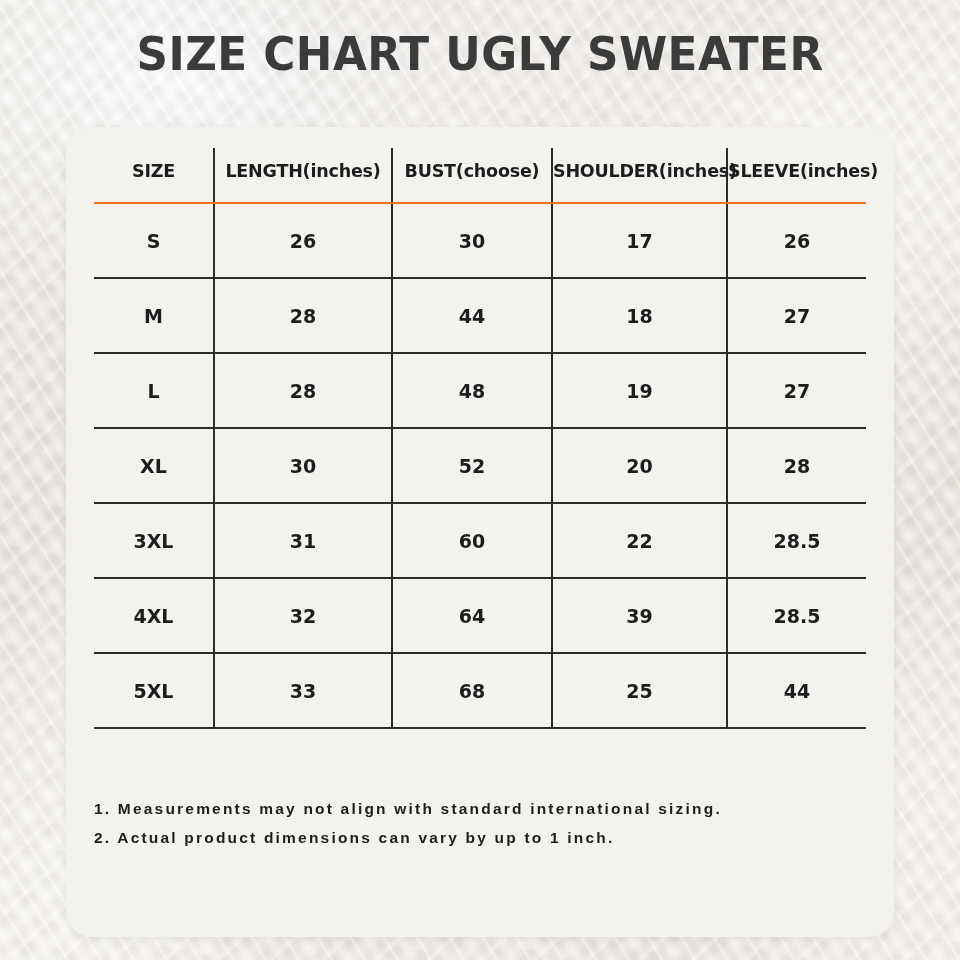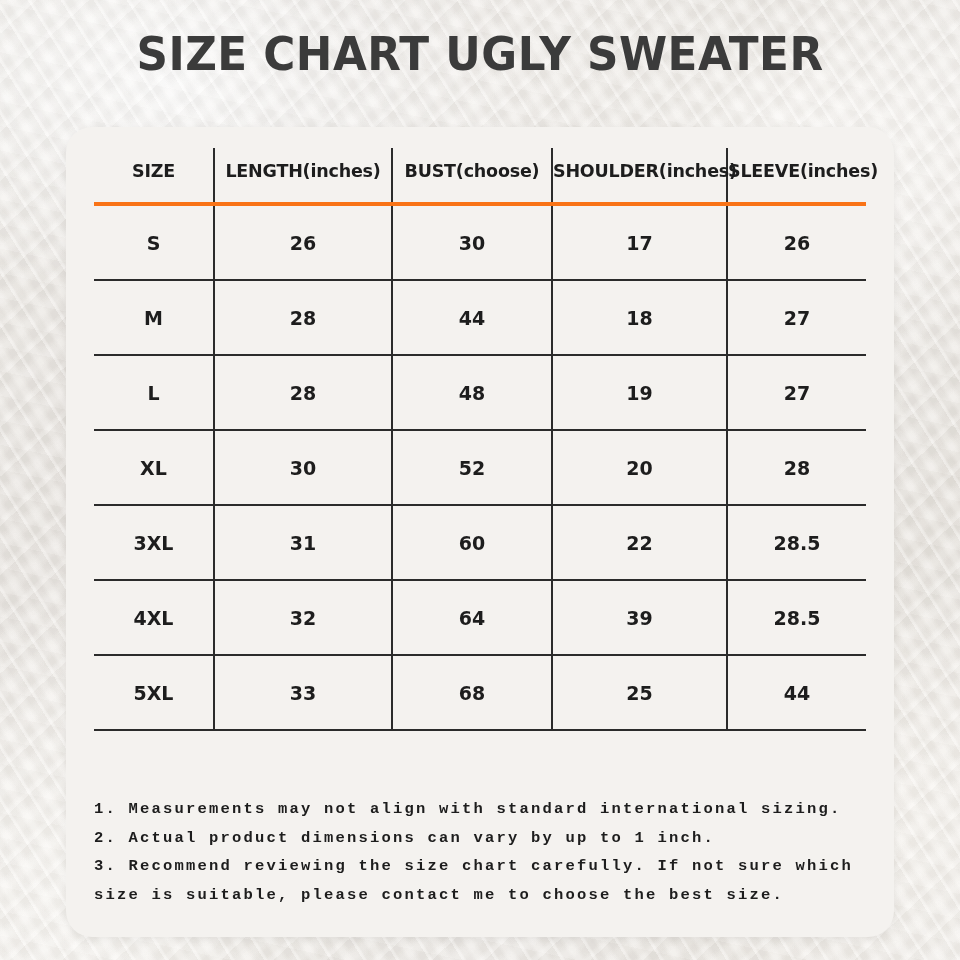--- a/index.html
+++ b/index.html
@@ -76,21 +76,21 @@
   }
   th, td {
     text-align: center;
     color: #1d1d1d;
     font-family: "DejaVu Sans", sans-serif;
   }
   thead th {
     font-size: 17.5px;
     font-weight: bold;
     padding: 13px 0 21px 0;
-    border-bottom: 4px solid #f97316;
+    border-bottom: 2px solid #f97316;
     letter-spacing: -0.2px;
     white-space: nowrap;
   }
   thead th + th { border-left: 2px solid #2b2b2b; }
   tbody td {
     font-size: 19px;
     font-weight: bold;
     height: 71px;
     border-bottom: 2px solid #2b2b2b;
   }
@@ -102,21 +102,21 @@
   col.c-bust     { width: 160px; }
   col.c-shoulder { width: 175px; }
   col.c-sleeve   { width: 139px; }
 
   
   #notes {
     position: absolute;
     left: 28px;
     top: 668px;
     width: 780px;
-    font-family: Liberation Mono, monospace;
+    font-family: Liberation Sans, sans-serif;
     font-weight: bold;
     font-size: 15.5px;
     color: #1d1d1d;
     letter-spacing: 2.2px;
     line-height: 1.85;
   }
   #notes div { white-space: nowrap; }
   #notes .wrap { white-space: normal; }
 </style>
 </head>
@@ -194,16 +194,15 @@
         <td>68</td>
         <td>25</td>
         <td>44</td>
       </tr>
     </tbody>
   </table>
 
   <div id="notes">
     <div>1. Measurements may not align with standard international sizing.</div>
     <div>2. Actual product dimensions can vary by up to 1 inch.</div>
-    <div class="wrap">3. Recommend reviewing the size chart carefully. If not sure which size is suitable, please contact me to choose the best size.</div>
   </div>
 
 </div>
 
 </body></html>

